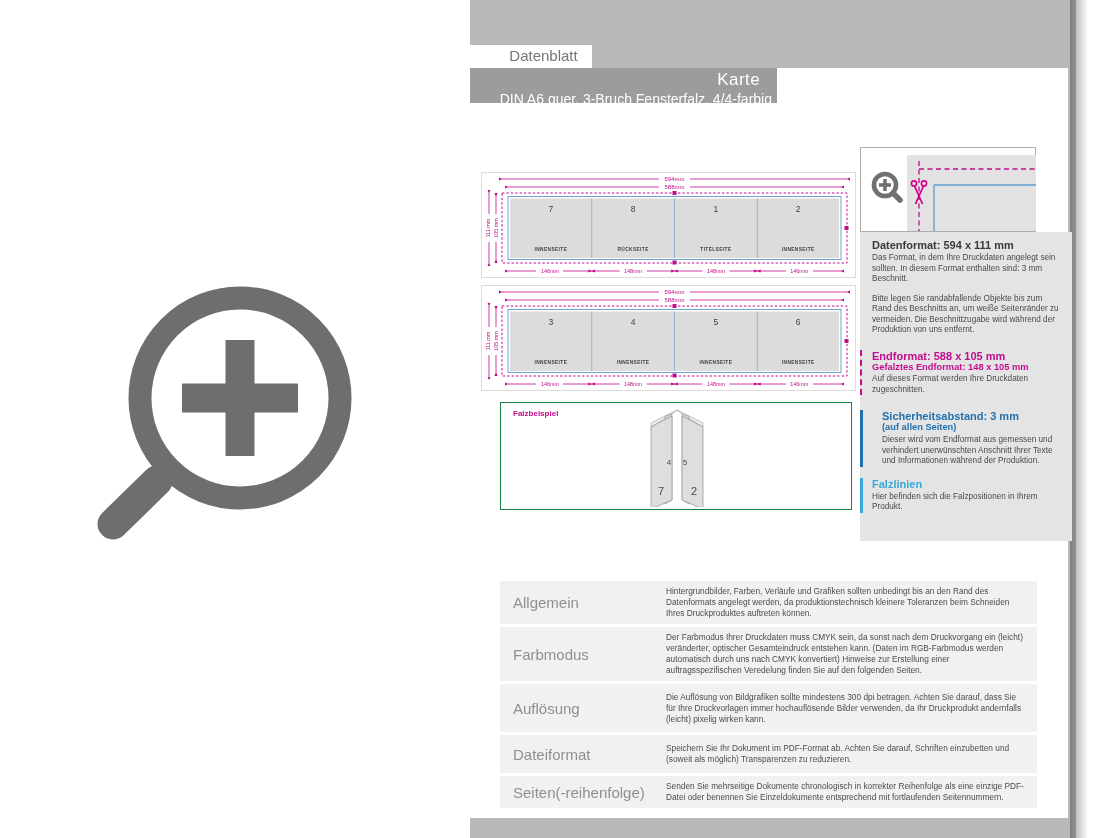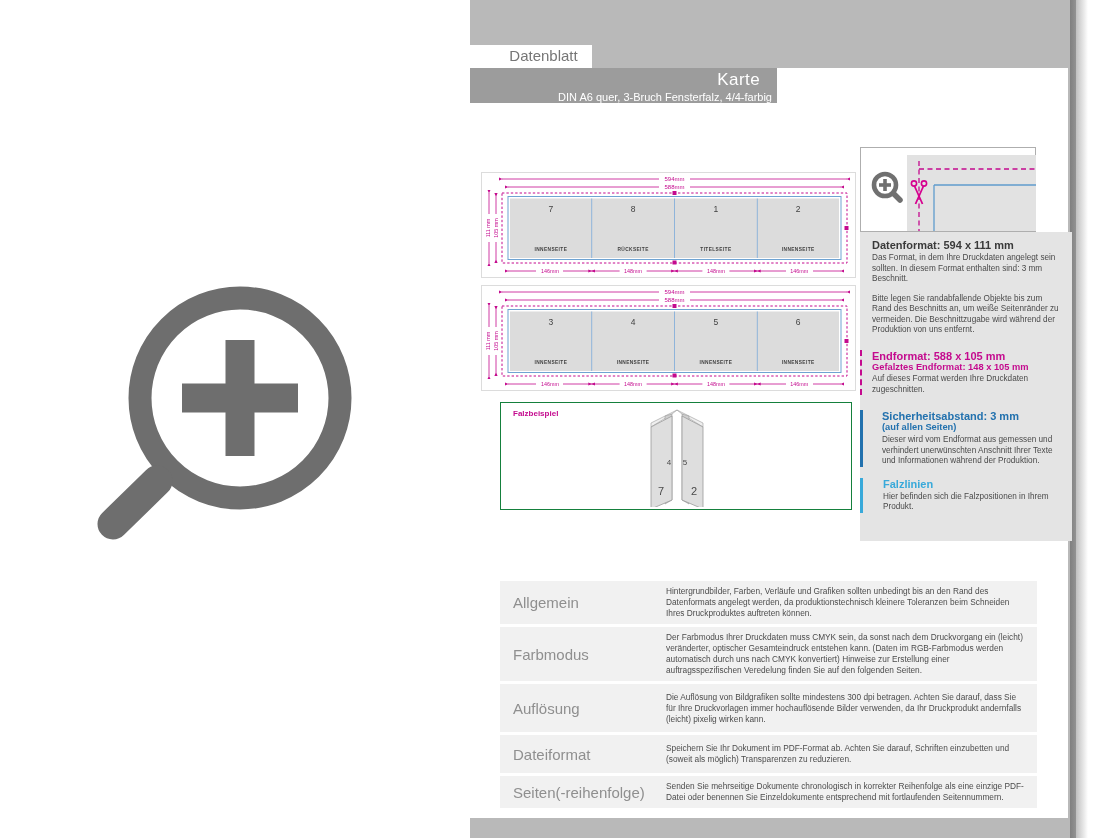--- a/index.html
+++ b/index.html
@@ -12,21 +12,21 @@
 omit               background:#fff;}
   .page-shadow{background:linear-gradient(to right,rgba(80,80,80,.55),rgba(255,255,255,0));}
   .page{position:absolute;left:470px;top:45px;width:598px;height:773px;background:#fff;}
   .top-strip-right{position:absolute;left:122px;top:0;width:476px;height:23px;background:#b9b9b9;}
 
   
   .tab{position:absolute;left:25px;top:0;width:97px;height:40px;background:#fff;color:#767676;
        font-size:15px;line-height:22px;text-align:center;}
   .band{position:absolute;left:0;top:23px;width:307px;height:35px;background:#9c9c9c;color:#fff;text-align:right;}
   .band-title{font-size:17px;letter-spacing:.4px;padding:2px 17px 0 0;}
-  .band-sub{font-size:11px;padding:1px 5px 0 0;margin-left:24px;}
+  .band-sub{font-size:14px;padding:1px 5px 0 0;margin-left:24px;}
 
   
   .sheet{position:absolute;left:11px;width:375px;height:106px;}
   .sheet.s1{top:127px;} .sheet.s2{top:240px;}
   .falzbox{position:absolute;left:30px;top:357px;width:350px;height:106px;border:1px solid #15803d;text-align:right;}
   .falz-label{position:absolute;left:12px;top:6px;color:#c40a8e;font-size:8px;font-weight:bold;}
   .falzbox svg{position:absolute;left:0;top:0;}
 
   
   .infobox{position:absolute;left:390px;top:102px;width:176px;height:85px;background:#fff;
@@ -36,21 +36,21 @@
   .info-panel{position:absolute;left:390px;top:187px;width:212px;height:309px;background:#e4e4e4;
               box-sizing:border-box;padding:7px 8px 0 12px;}
   .sec-title{font-size:11px;font-weight:bold;color:#3a3a3a;line-height:1.1;}
   .sec-sub{font-size:9.3px;font-weight:bold;line-height:1.15;}
   .sec-body{font-size:8.2px;color:#4a4a4a;line-height:1.28;margin-top:2px;}
   .sec{margin-top:0;}
   .sec.endformat{border-left:2px dashed #c40a8e;margin-left:-12px;padding-left:10px;margin-top:14px;}
   .sec.endformat .sec-title,.sec.endformat .sec-sub{color:#c40a8e;}
   .sec.sicher{border-left:3px solid #2271ae;margin-left:-12px;padding-left:19px;margin-top:15px;}
   .sec.sicher .sec-title,.sec.sicher .sec-sub{color:#2271ae;}
-  .sec.falzl{border-left:3px solid #38a9da;margin-left:-12px;padding-left:20px;margin-top:11px;}
+  .sec.falzl{border-left:3px solid #38a9da;margin-left:-12px;padding-left:9px;margin-top:11px;}
   .sec.falzl .sec-title{color:#38a9da;}
 
   
   .tips{position:absolute;left:30px;top:533px;width:537px;}
   .tips-header{height:25px;background:#9e9e9e;color:#fff;font-size:13.5px;line-height:25px;padding-left:13px;}
   .tip-row{display:flex;align-items:center;background:#f1f1f1;margin-top:3px;}
   .tip-row:nth-of-type(2){min-height:46px;}
   .tip-row:nth-of-type(3){min-height:48px;}
   .tip-row:nth-of-type(4){min-height:38px;}
   .tip-row:nth-of-type(5){min-height:30px;}

